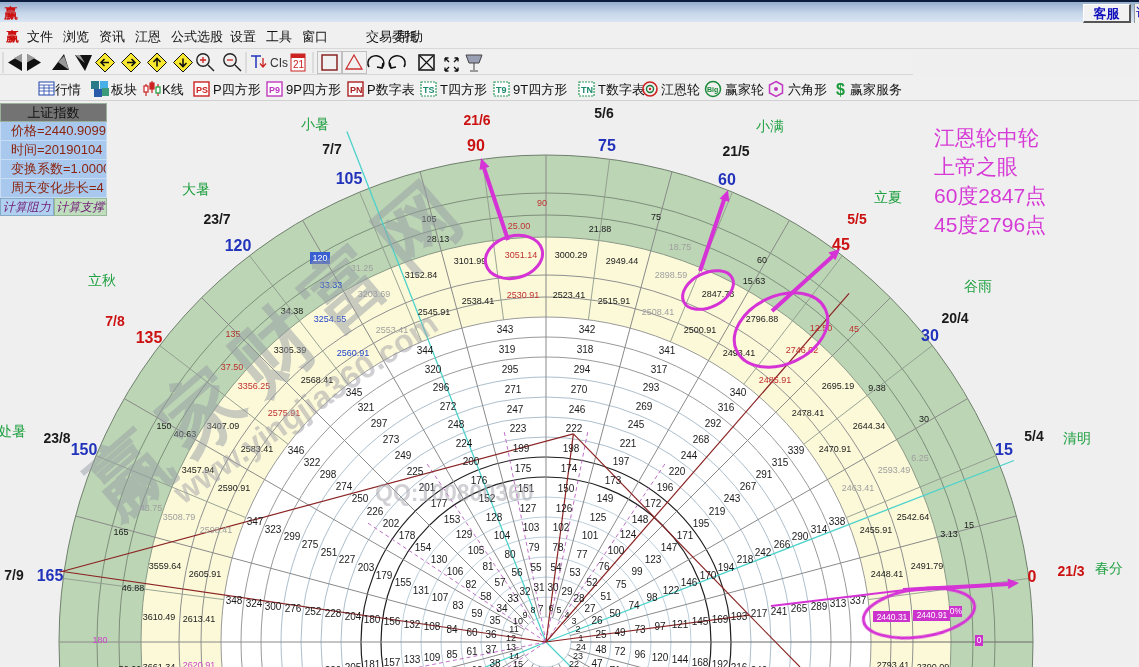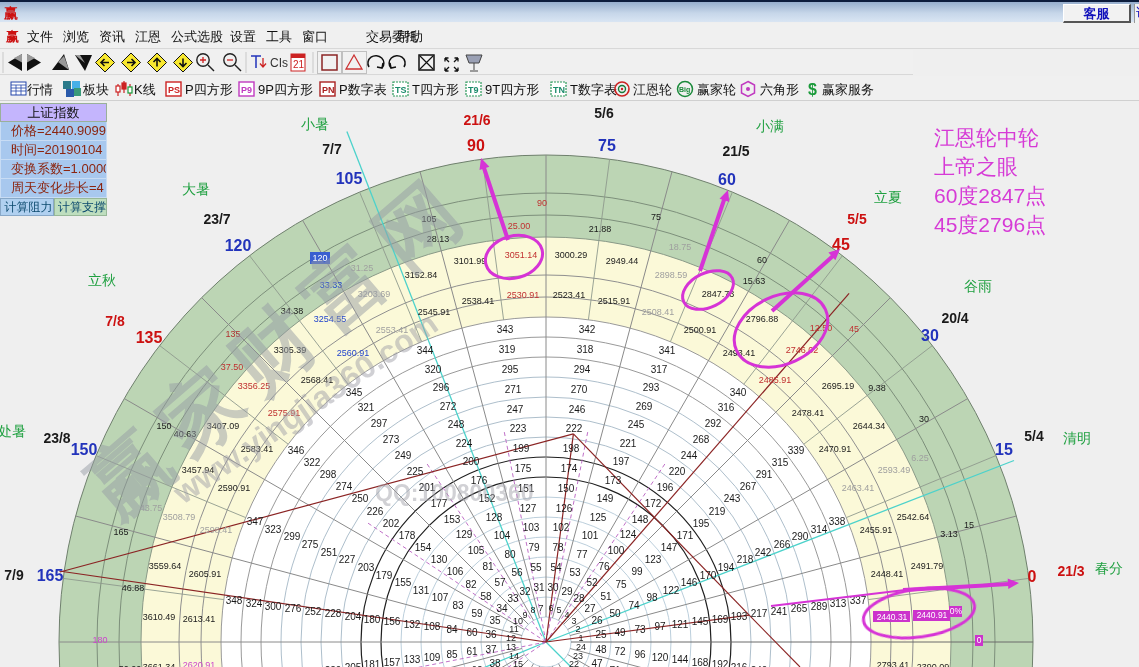--- a/index.html
+++ b/index.html
@@ -1,31 +1,31 @@
 <!DOCTYPE html>
 <html><head><meta charset="utf-8">
 <style>
 * { margin:0; padding:0; box-sizing:border-box; }
 body { font-family:"Liberation Sans", sans-serif; width:1139px; height:667px; overflow:hidden; position:relative; background:#efefef; }
 .titlebar { position:absolute; left:0; top:0; width:1139px; height:22px; background:linear-gradient(#96aecd,#c6d6e9 55%,#d9e5f3); border-top:2px solid #0c1c3c; }
 .titlebar .ic { position:absolute; left:4px; top:3px; color:#cc1111; font-weight:bold; font-size:14px; }
 .titlebar .t { position:absolute; left:26px; top:4px; font-size:12px; font-weight:bold; color:#111122; }
-.kf { position:absolute; right:8px; top:2px; width:68px; height:19px; background:#f2f2f2; border-right:2px solid #555; border-bottom:2px solid #555; border-left:1px solid #fff; border-top:1px solid #fff; color:#1111bb; font-size:13px; font-weight:bold; text-align:center; line-height:18px; }
+.kf { position:absolute; right:8px; top:2px; width:48px; height:19px; background:#f2f2f2; border-right:2px solid #555; border-bottom:2px solid #555; border-left:1px solid #fff; border-top:1px solid #fff; color:#1111bb; font-size:13px; font-weight:bold; text-align:center; line-height:18px; }
 .kf2 { position:absolute; right:0px; top:2px; width:5px; height:19px; background:#f2f2f2; border-left:1px solid #999; color:#1111bb; font-size:13px; overflow:hidden; line-height:18px; padding-left:1px;}
 .menubar { position:absolute; left:0; top:23px; width:1139px; height:26px; background:#f0f0f0; border-bottom:1px solid #d8d8d8; }
 .menubar span { position:absolute; top:5px; font-size:13px; color:#111; }
 .menubar .logo { color:#cc1111; font-weight:bold; }
 .tb1 { position:absolute; left:0; top:50px; width:913px; height:25px; background:#f0f0f0; border-bottom:1px solid #d8d8d8; }
-.tb2 { position:absolute; left:0; top:76px; width:1139px; height:26px; background:#f0f0f0; border-bottom:2px solid #d0d0d0; }
+.tb2 { position:absolute; left:0; top:76px; width:1139px; height:26px; background:#f0f0f0; border-bottom:2px solid #d0d0d0;padding-left:28px; }
 .chart { position:absolute; left:0; top:101px; width:1139px; height:566px; }
 .panel { position:absolute; left:0; top:103px; width:107px; z-index:5; font-size:13px; }
-.panel .hd { height:19px; background:#c4b5fd; border:1px solid #9ab09a; color:#111; text-align:center; line-height:18px; }
+.panel .hd { height:19px; background:#737373; border:1px solid #9ab09a; color:#111; text-align:center; line-height:18px; }
 .panel .row { height:19px; background:#a8c8ee; border:1px solid #c8dcf4; border-top:none; color:#8b2510; line-height:17px; padding-left:10px; white-space:nowrap; overflow:hidden; }
 .panel .btns { height:18px; display:flex; }
-.panel .btns div { flex:1; font-size:12px; text-align:right; line-height:17px; color:#0c4a6e; }
+.panel .btns div { flex:1; font-size:12px; text-align:center; line-height:17px; color:#701a75;font-style:italic; }
 .b1 { background:#b0d0f0; border:1px solid #88a8c8; }
 .b2 { background:#bedebe; border:1px solid #98b898; }
 svg text { font-family:"Liberation Sans", sans-serif; }
 </style></head>
 <body>
 <div class="titlebar">
   <div class="ic">赢</div>
   <div class="kf">客服</div>
     <div class="kf2">访</div>
 </div>

